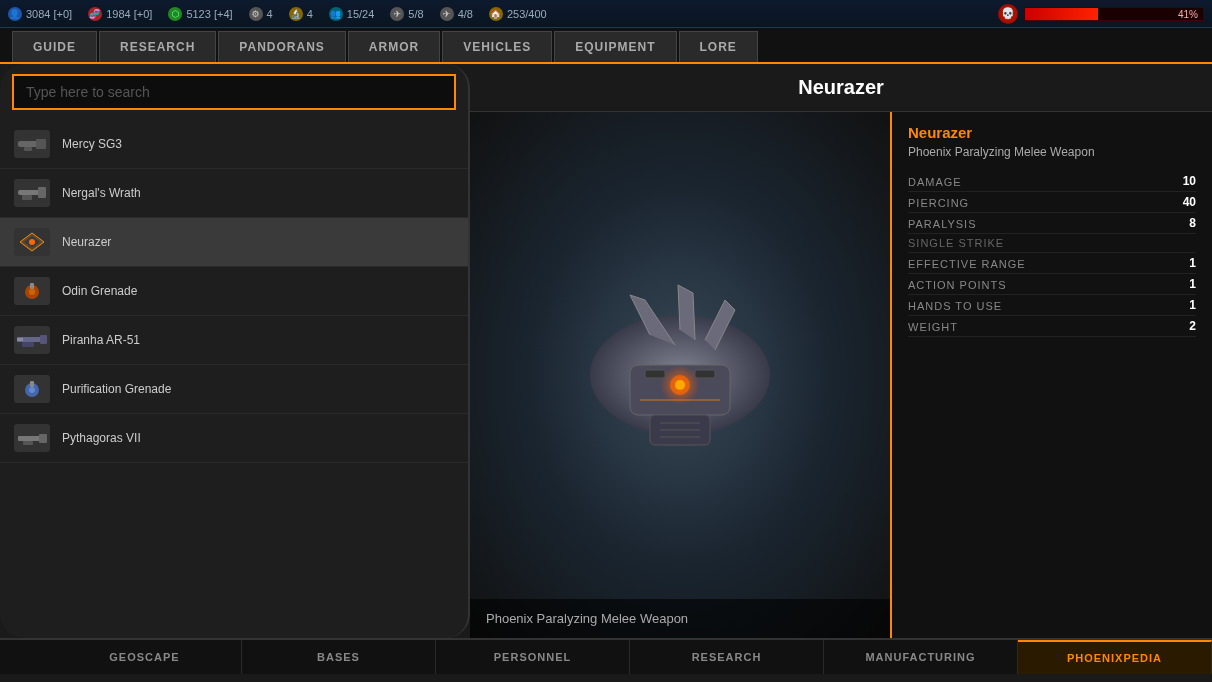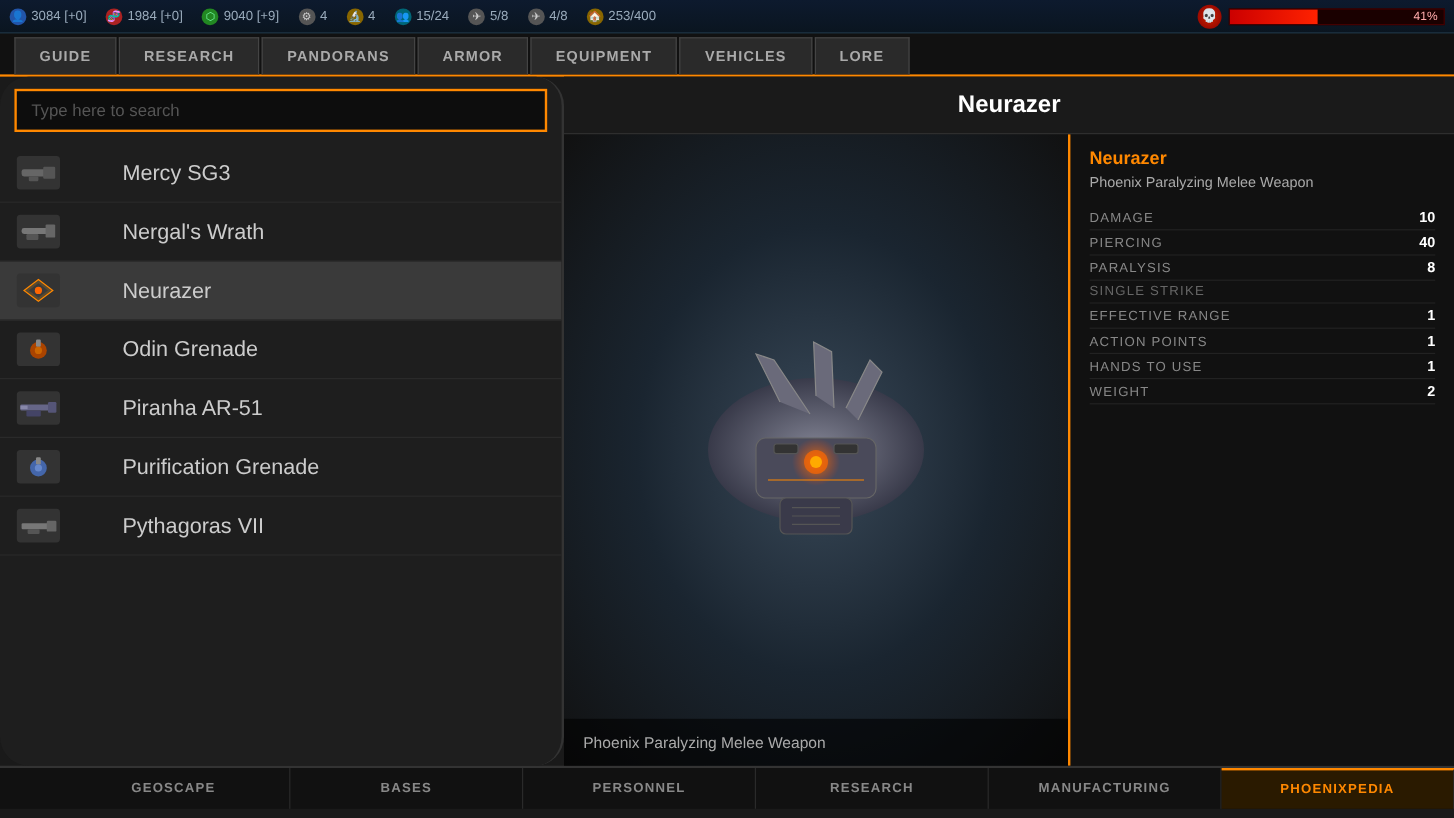--- a/index.html
+++ b/index.html
@@ -154,23 +154,22 @@
     .list-item-icon {
       width: 36px;
       height: 28px;
       background: #333;
       border-radius: 3px;
       display: flex; align-items: center; justify-content: center;
       font-size: 16px;
       flex-shrink: 0;
     }
     .list-item-name {
-      font-size: 18px;
+      font-size: 12px;
       color: #ccc;
-      margin-left: 40px;
     }
 
     
     .right-panel {
       flex: 1;
       background: #1a1a1a;
       display: flex;
       flex-direction: column;
     }
     .detail-title {
@@ -295,21 +294,21 @@
   <div class="top-stat">
     <div class="icon icon-blue">👤</div>
     <span>3084 [+0]</span>
   </div>
   <div class="top-stat">
     <div class="icon icon-red">🧬</div>
     <span>1984 [+0]</span>
   </div>
   <div class="top-stat">
     <div class="icon icon-green">⬡</div>
-    <span>9040 [+9]</span>
+    <span>5123 [+4]</span>
   </div>
   <div class="top-stat">
     <div class="icon icon-gray">⚙</div>
     <span>4</span>
   </div>
   <div class="top-stat">
     <div class="icon icon-yellow">🔬</div>
     <span>4</span>
   </div>
   <div class="top-stat">
@@ -335,22 +334,22 @@
       <span class="health-pct">41%</span>
     </div>
   </div>
 </div>
 
 <div class="main-tabs">
   <div class="main-tab">GUIDE</div>
   <div class="main-tab">RESEARCH</div>
   <div class="main-tab">PANDORANS</div>
   <div class="main-tab">ARMOR</div>
+  <div class="main-tab">VEHICLES</div>
   <div class="main-tab">EQUIPMENT</div>
-  <div class="main-tab">VEHICLES</div>
   <div class="main-tab">LORE</div>
 </div>
 
 <div class="content-area">
 
   <div class="left-panel">
     <input class="search-box" type="text" placeholder="Type here to search" style="">
 
     <div class="items-list">
 

